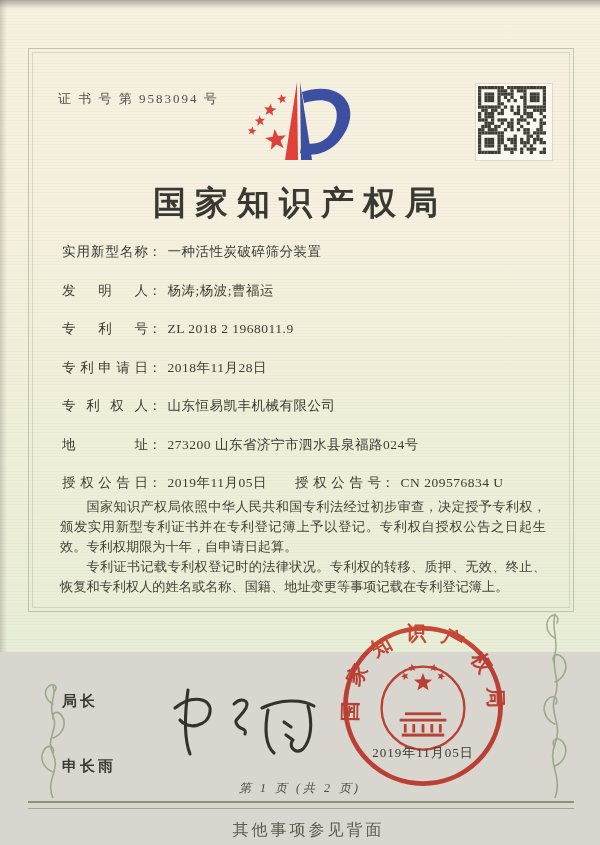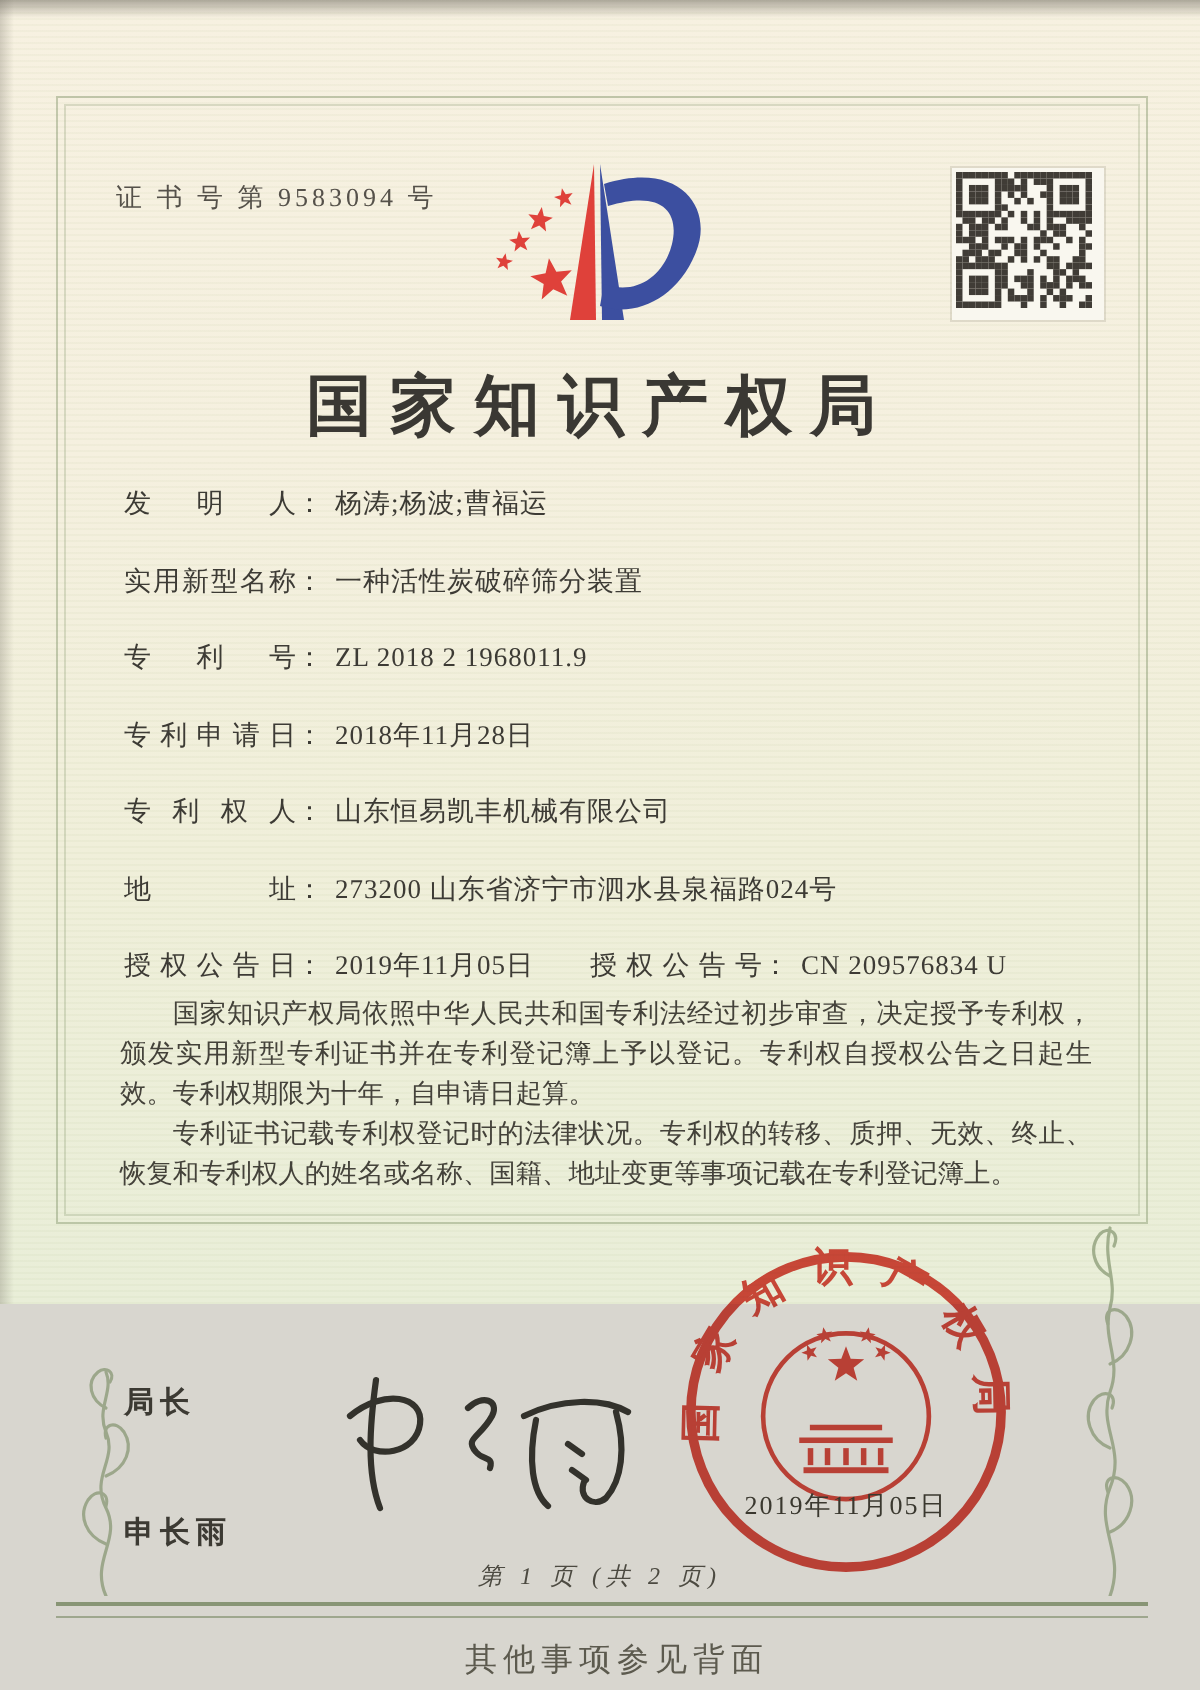--- a/index.html
+++ b/index.html
@@ -361,24 +361,24 @@
         <rect x="64.76" y="55.05" width="3.24" height="3.24" fill="#403c36"></rect>
         <rect x="64.76" y="61.52" width="3.24" height="3.24" fill="#403c36"></rect>
         <rect x="64.76" y="64.76" width="3.24" height="3.24" fill="#403c36"></rect>
       </svg>
   </div>
 
   <div class="title">国家知识产权局</div>
 
   <div class="fields">
     <div class="frow">
+      <span class="flabel">实用新型名称</span><span class="colon">：</span><span class="fvalue">一种活性炭破碎筛分装置</span>
+    </div>
+    <div class="frow">
       <span class="flabel">发明人</span><span class="colon">：</span><span class="fvalue">杨涛;杨波;曹福运</span>
-    </div>
-    <div class="frow">
-      <span class="flabel">实用新型名称</span><span class="colon">：</span><span class="fvalue">一种活性炭破碎筛分装置</span>
     </div>
     <div class="frow">
       <span class="flabel">专利号</span><span class="colon">：</span><span class="fvalue">ZL 2018 2 1968011.9</span>
     </div>
     <div class="frow">
       <span class="flabel">专利申请日</span><span class="colon">：</span><span class="fvalue">2018年11月28日</span>
     </div>
     <div class="frow">
       <span class="flabel">专利权人</span><span class="colon">：</span><span class="fvalue">山东恒易凯丰机械有限公司</span>
     </div>

